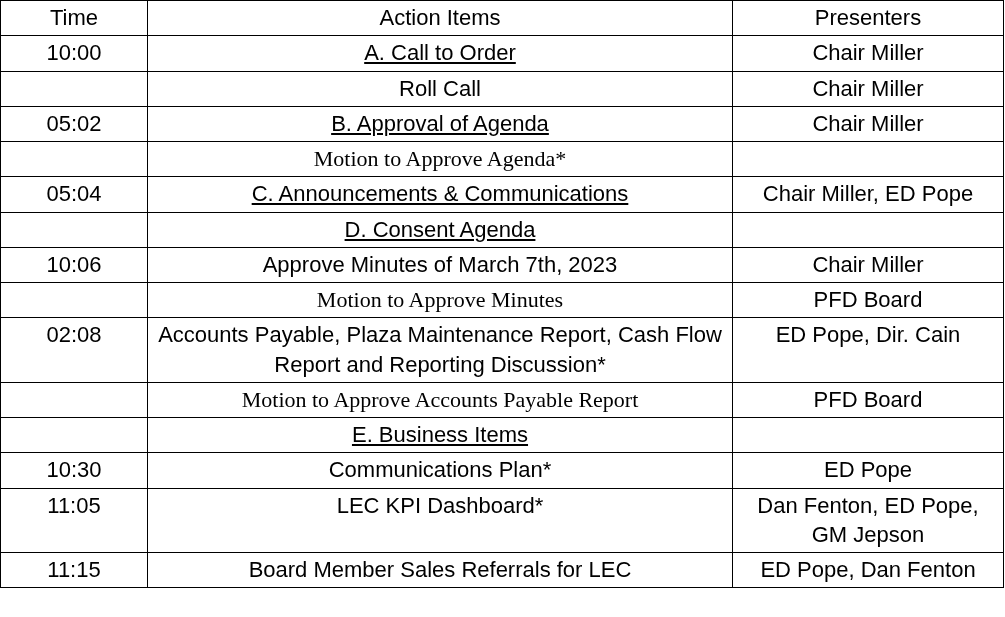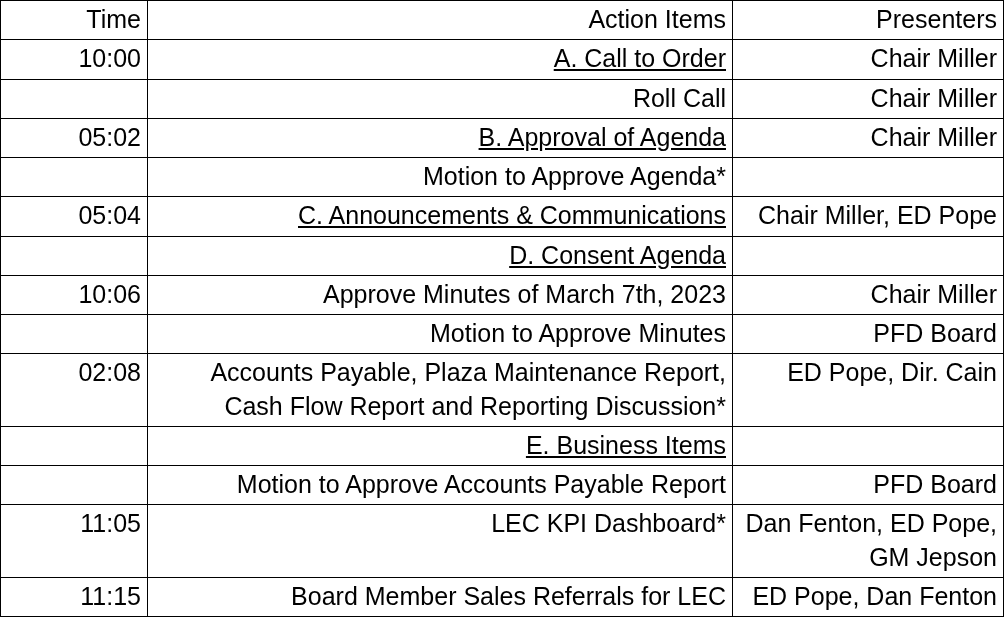--- a/index.html
+++ b/index.html
@@ -17,38 +17,38 @@
   table.agenda {
     border-collapse: collapse;
     width: 1003px;
     margin: 0;
     table-layout: fixed;
   }
   table.agenda td, table.agenda th {
     border: 1px solid #000000;
     vertical-align: top;
     padding: 2px 6px 3px 6px;
-    font-size: 25px;
+    font-size: 22px;
     line-height: 1.33;
     font-weight: normal;
-    text-align: right;
+    text-align: center;
   }
   col.c-time { width: 147px; }
   col.c-action { width: 585px; }
   col.c-pres { width: 271px; }
 
   .hdr td {
     font-weight: bold;
   }
   td.bold { font-weight: bold; }
   td.time { white-space: nowrap; }
 
   
   .ind-lettered { padding-left: 38px; text-decoration: underline; }
-  .ind-motion { padding-left: 20px; }
+  .ind-motion { padding-left: 20px; font-family: Liberation Serif, serif; }
   .ind-plain { padding-left: 8px; }
 </style>
 </head>
 <body>
 
 <table class="agenda">
   <colgroup>
     <col class="c-time">
     <col class="c-action">
     <col class="c-pres">
@@ -99,27 +99,32 @@
         <td class="bold ind-motion">Motion to Approve Minutes</td>
         <td>PFD Board</td>
       </tr>
       <tr>
         <td class="time">02:08</td>
         <td class="ind-plain"> Accounts Payable, Plaza Maintenance Report, Cash Flow Report and Reporting Discussion*</td>
         <td>ED Pope, Dir. Cain</td>
       </tr>
       <tr>
         <td class="time"></td>
+        <td class="bold ind-motion">Motion to Approve Accounts Payable Report</td>
+        <td>PFD Board</td>
+      </tr>
+      <tr>
+        <td class="time"></td>
         <td class="bold ind-lettered">E.  Business Items</td>
         <td></td>
       </tr>
       <tr>
-        <td class="time"></td>
-        <td class="bold ind-motion">Motion to Approve Accounts Payable Report</td>
-        <td>PFD Board</td>
+        <td class="time">10:30</td>
+        <td class="ind-plain">Communications Plan*</td>
+        <td>ED Pope</td>
       </tr>
       <tr>
         <td class="time">11:05</td>
         <td class="ind-plain">LEC KPI Dashboard*</td>
         <td>Dan Fenton, ED Pope, GM Jepson</td>
       </tr>
       <tr>
         <td class="time">11:15</td>
         <td class="ind-plain">Board Member Sales Referrals for LEC</td>
         <td>ED Pope, Dan Fenton</td>

